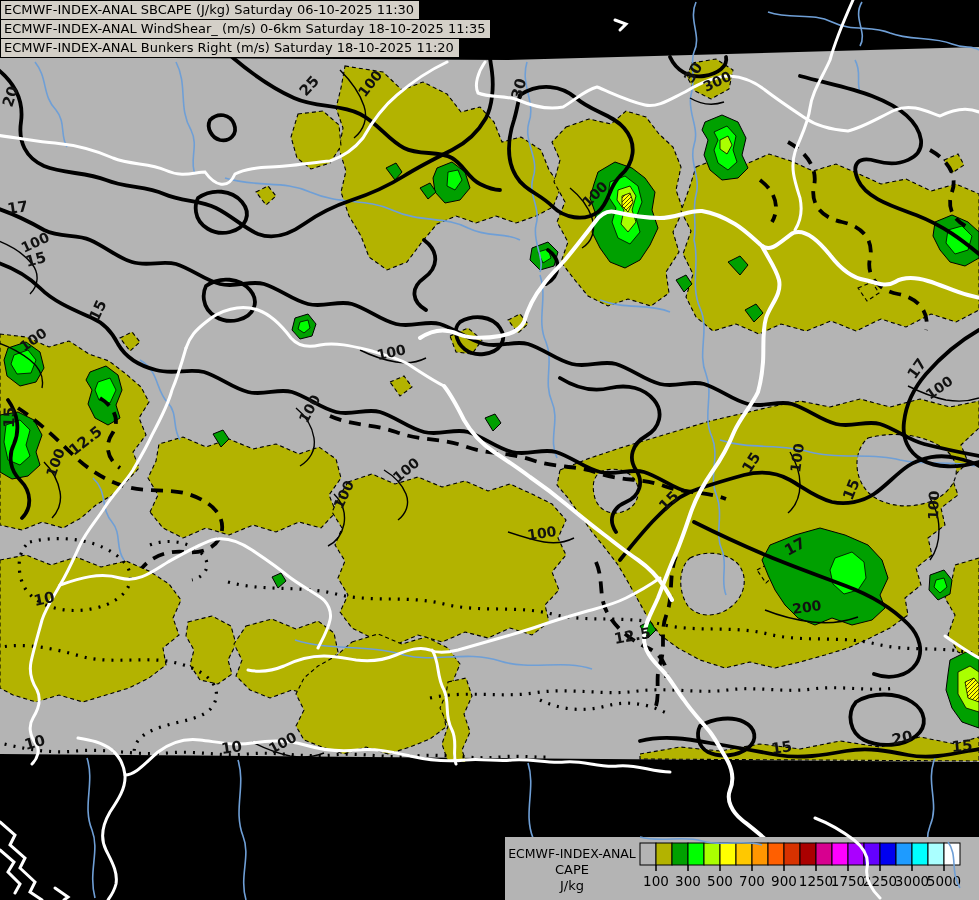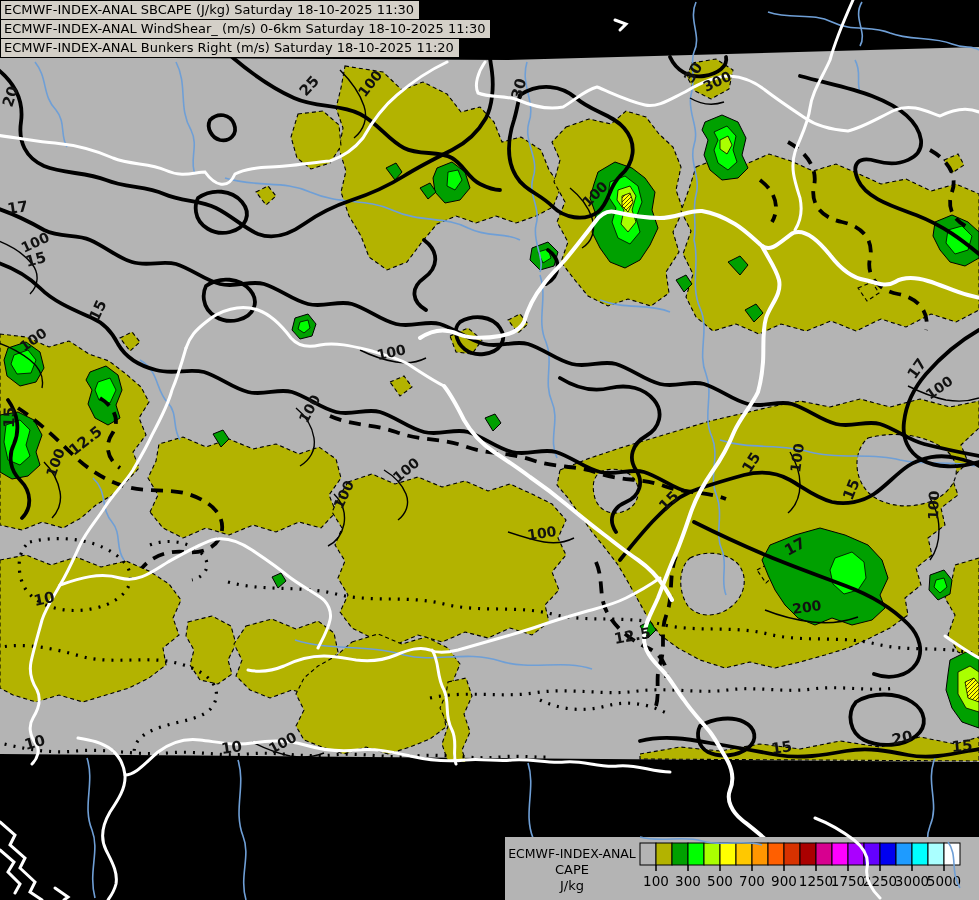--- a/index.html
+++ b/index.html
@@ -311,18 +311,18 @@
   </g>
 
   <g>
     <path class="border bw3" d="M815,818 C828,823 842,831 854,840 C864,848 869,858 867,868 C865,880 872,890 880,898"></path>
     <path class="river" d="M640,837 C662,843 682,835 702,841 C722,847 742,839 762,845"></path>
     <path class="river" d="M948,842 C958,855 950,872 960,888"></path>
   </g>
 </svg>
 
 <div>
-  <div class="title-box" style="top:0;">ECMWF-INDEX-ANAL SBCAPE (J/kg) Saturday 18-10-2025 11:30</div>
-  <div class="title-box" style="top:19px;">ECMWF-INDEX-ANAL WindShear_ (m/s) 0-6km Saturday 18-10-2025 11:30</div>
+  <div class="title-box" style="top:0;">ECMWF-INDEX-ANAL SBCAPE (J/kg) Saturday 06-10-2025 11:30</div>
+  <div class="title-box" style="top:19px;">ECMWF-INDEX-ANAL WindShear_ (m/s) 0-6km Saturday 18-10-2025 11:35</div>
   <div class="title-box" style="top:38px;">ECMWF-INDEX-ANAL Bunkers Right (m/s) Saturday 18-10-2025 11:20</div>
 </div>
 
 </div>
 
 </body></html>

